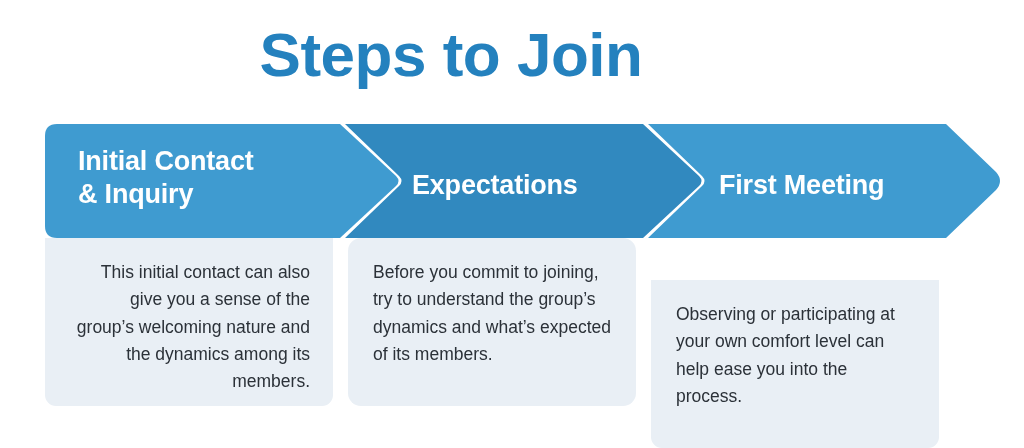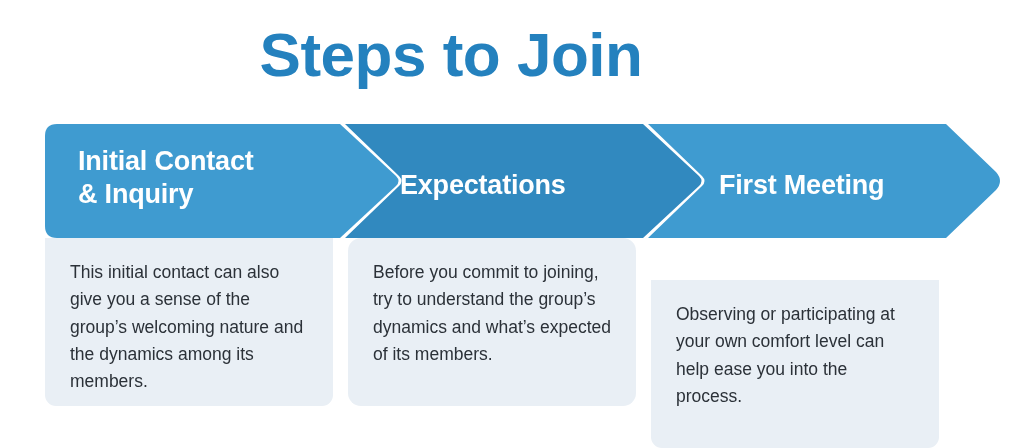--- a/index.html
+++ b/index.html
@@ -57,38 +57,38 @@
     font-weight: bold;
     line-height: 1.22;
     letter-spacing: -0.2px;
     white-space: pre-line;
   }
   #step-head-label-0 {
     left: 78px;
     top: 145px;
   }
   #step-head-label-1 {
-    left: 400px;
+    left: 412px;
     top: 169px;
   }
   #step-head-label-2 {
     left: 719px;
     top: 169px;
     text-align: right;
   }
 
   
   .step-body {
     position: absolute;
     top: 238px;
     height: 168px;
     background: #e9eff5;
     border-radius: 0 0 11px 11px;
   }
-  #step-body-0 { left: 45px;  width: 288px; }
+  #step-body-0 { left: 45px;  width: 288px; text-align: right; }
   #step-body-1 { left: 348px; width: 288px; border-radius: 13px; }
   #step-body-2 { left: 651px; width: 288px; margin-top: 42px; }
 
   .step-body-text {
     position: absolute;
     left: 25px;
     top: 21px;
     width: 240px;
     font-size: 17.5px;
     line-height: 1.56;

